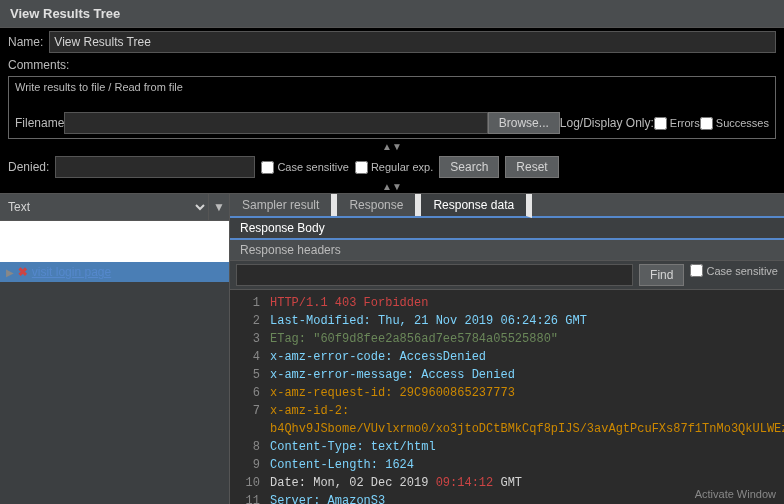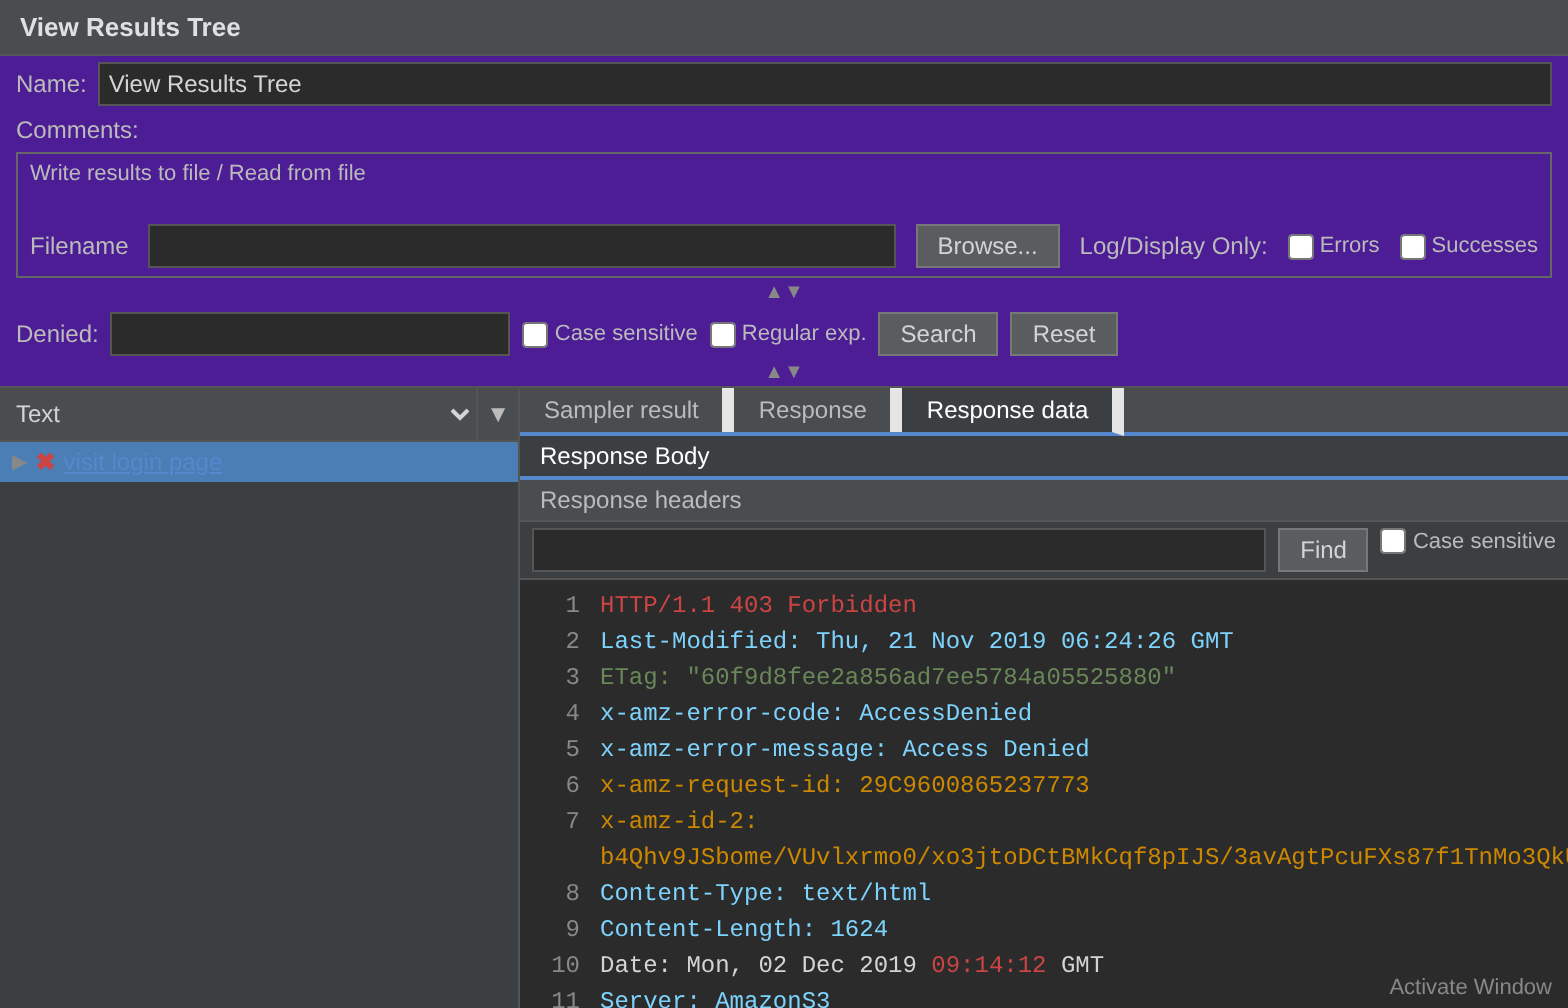--- a/index.html
+++ b/index.html
@@ -47,21 +47,21 @@
     .name-input {
       flex: 1;
     }
     .comments-label {
       padding: 2px 8px;
       color: #bbb;
     }
     .file-row {
       display: flex;
       align-items: center;
-      gap: 10px;
+      gap: 0;
       margin-top: 3px;
     }
     .filename-input {
       flex: 1;
       background: #2b2b2b;
       border: 1px solid #555;
       color: #d4d4d4;
       padding: 2px 4px;
       font-size: 12px;
       height: 22px;
@@ -108,26 +108,27 @@
       gap: 3px;
       color: #bbb;
       font-size: 11px;
     }
     .main-content {
       display: flex;
       flex: 1;
       overflow: hidden;
     }
     .left-panel {
-      width: 260px;
-      background: #ef4444;
+      width: 230px;
+      background: #ffffff;
       border-right: 1px solid #555;
       display: flex;
       flex-direction: column;
       flex-shrink: 0;
+      gap: 41px;
     }
     .left-toolbar {
       display: flex;
       align-items: center;
       background: #4a4d4f;
       border-bottom: 1px solid #555;
     }
     .type-select {
       flex: 1;
       background: #4a4d4f;
@@ -253,21 +254,21 @@
     .color-orange { color: #cc8800; }
     .color-white { color: #7dd3fc; }
     .activate-watermark {
       position: absolute;
       bottom: 4px;
       right: 8px;
       color: #888;
       font-size: 11px;
     }
     .top-section {
-      background: #4c1d95;
+      background: #000000;
       border-bottom: 1px solid #555;
     }
   </style>
 </head>
 <body>
 
 <div class="panel">
 
   <div class="panel-title">View Results Tree</div>
 

